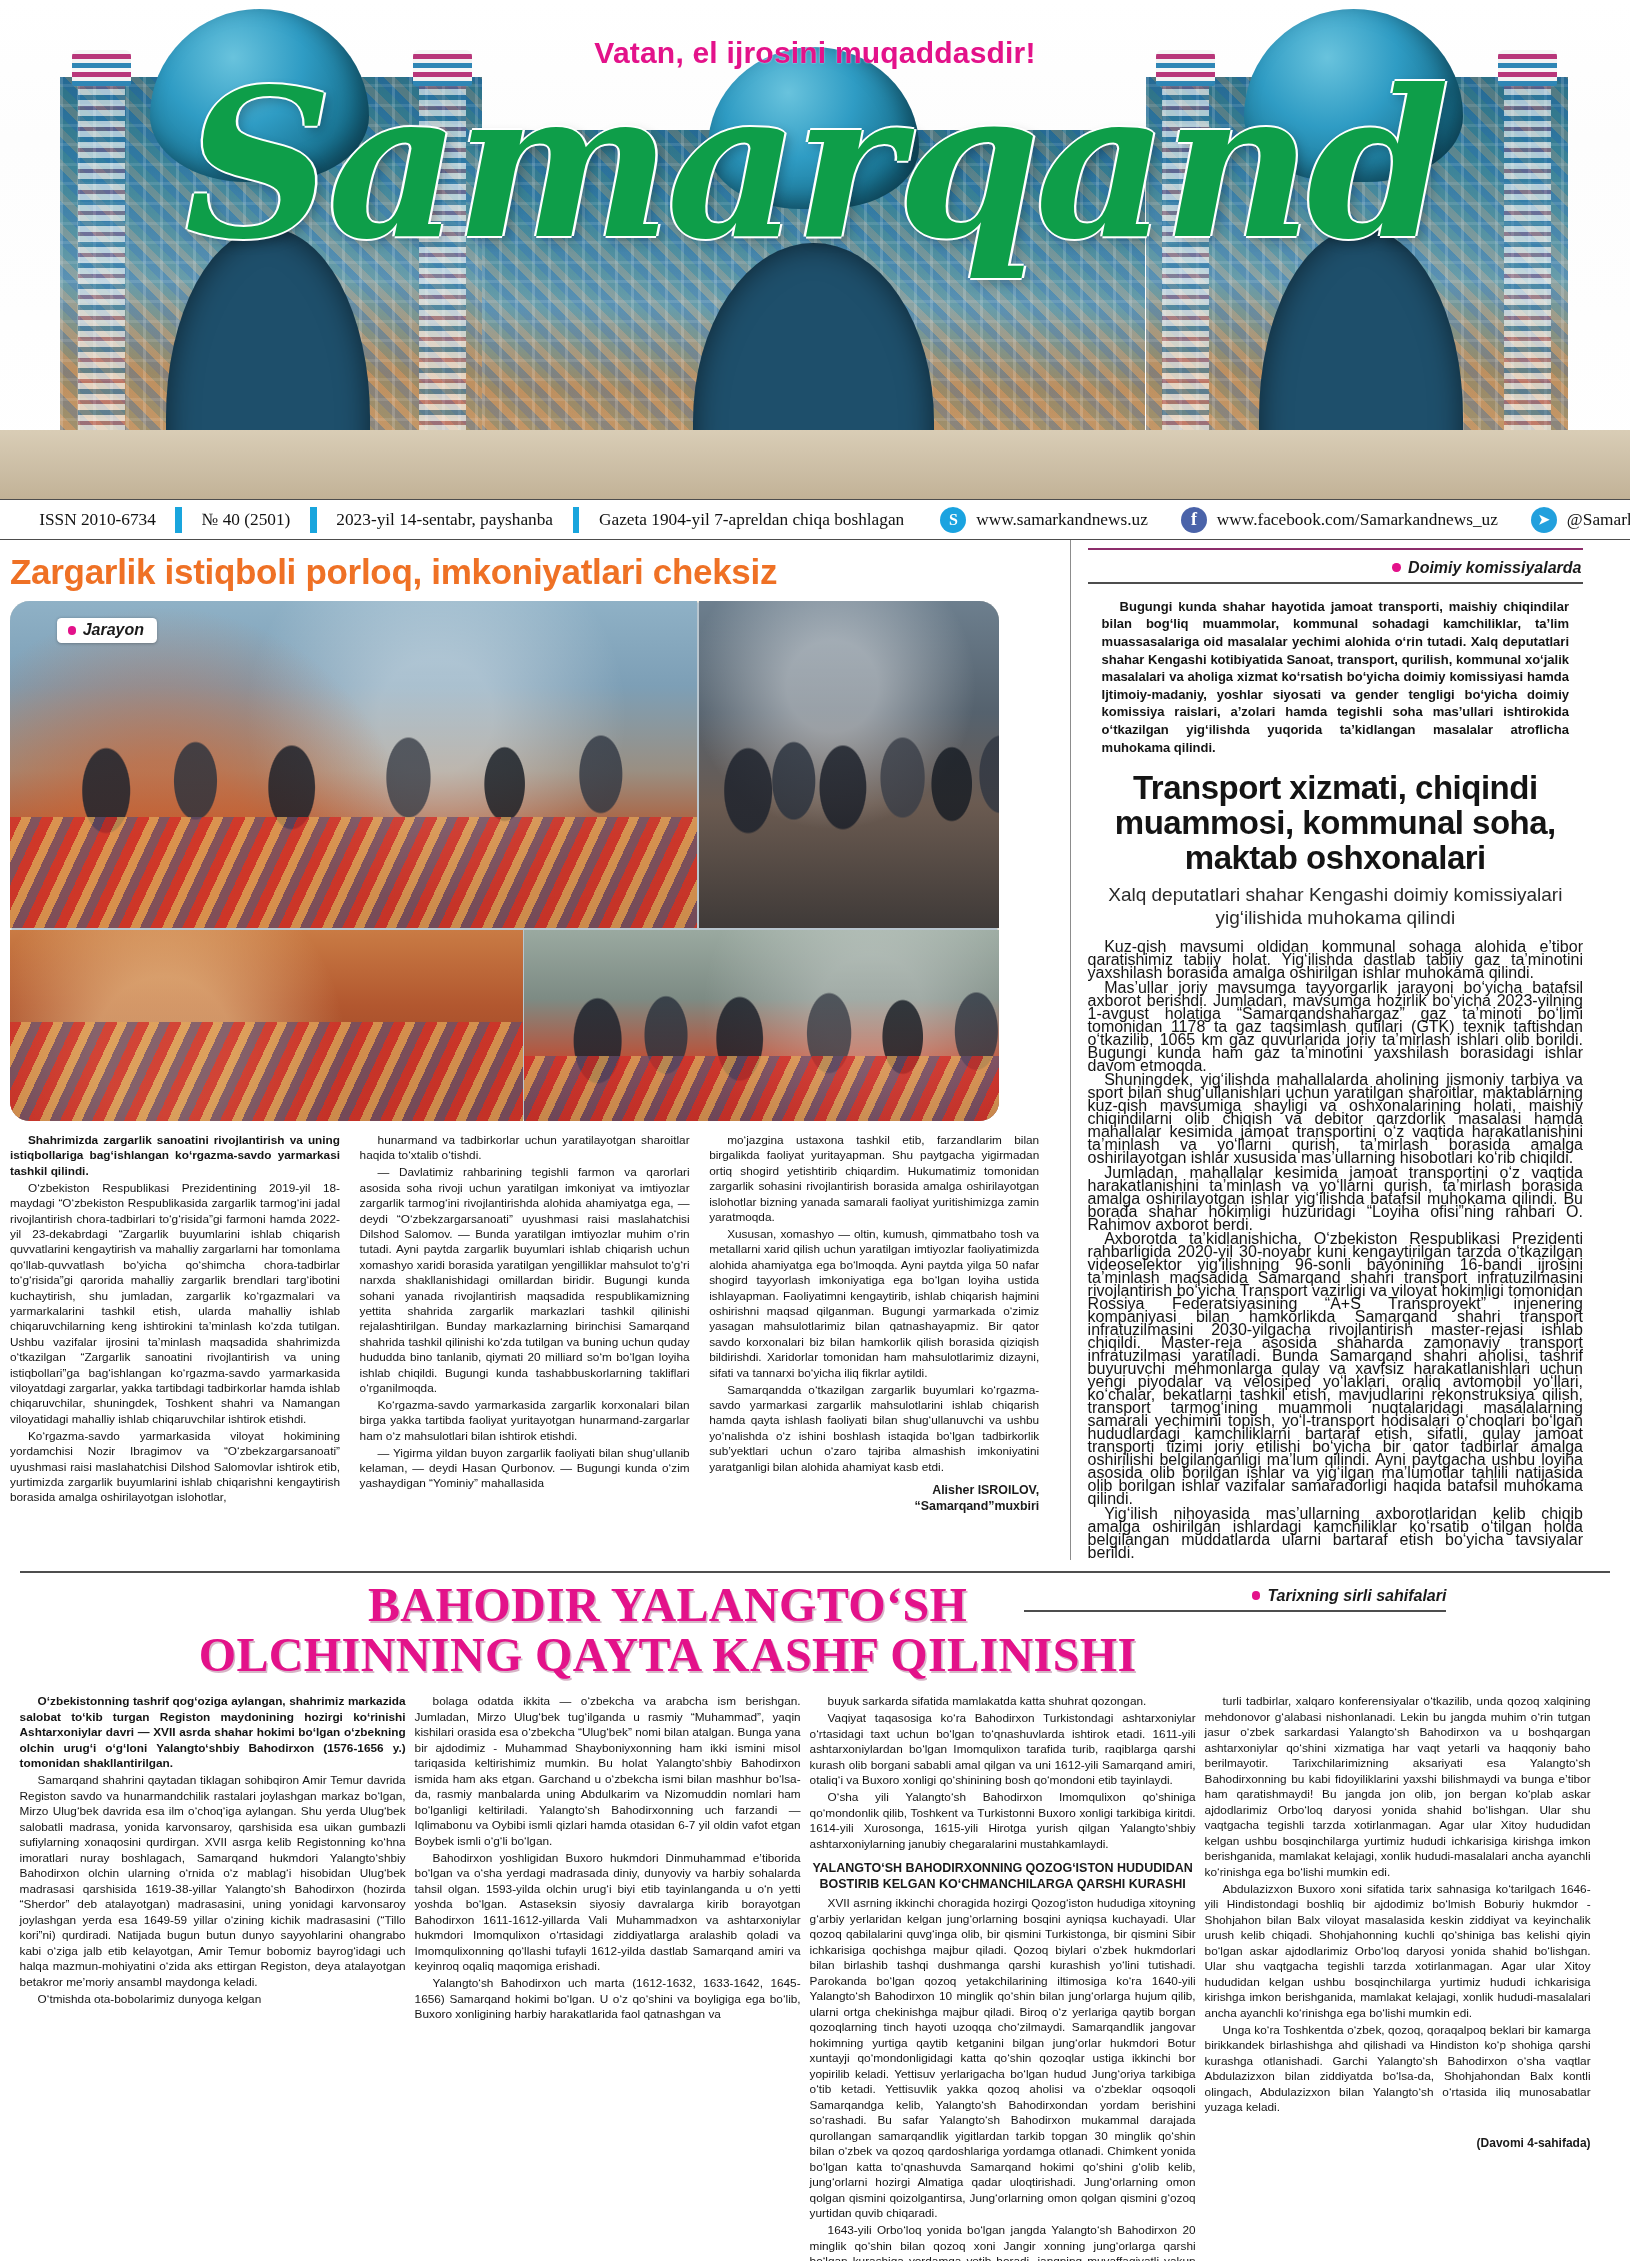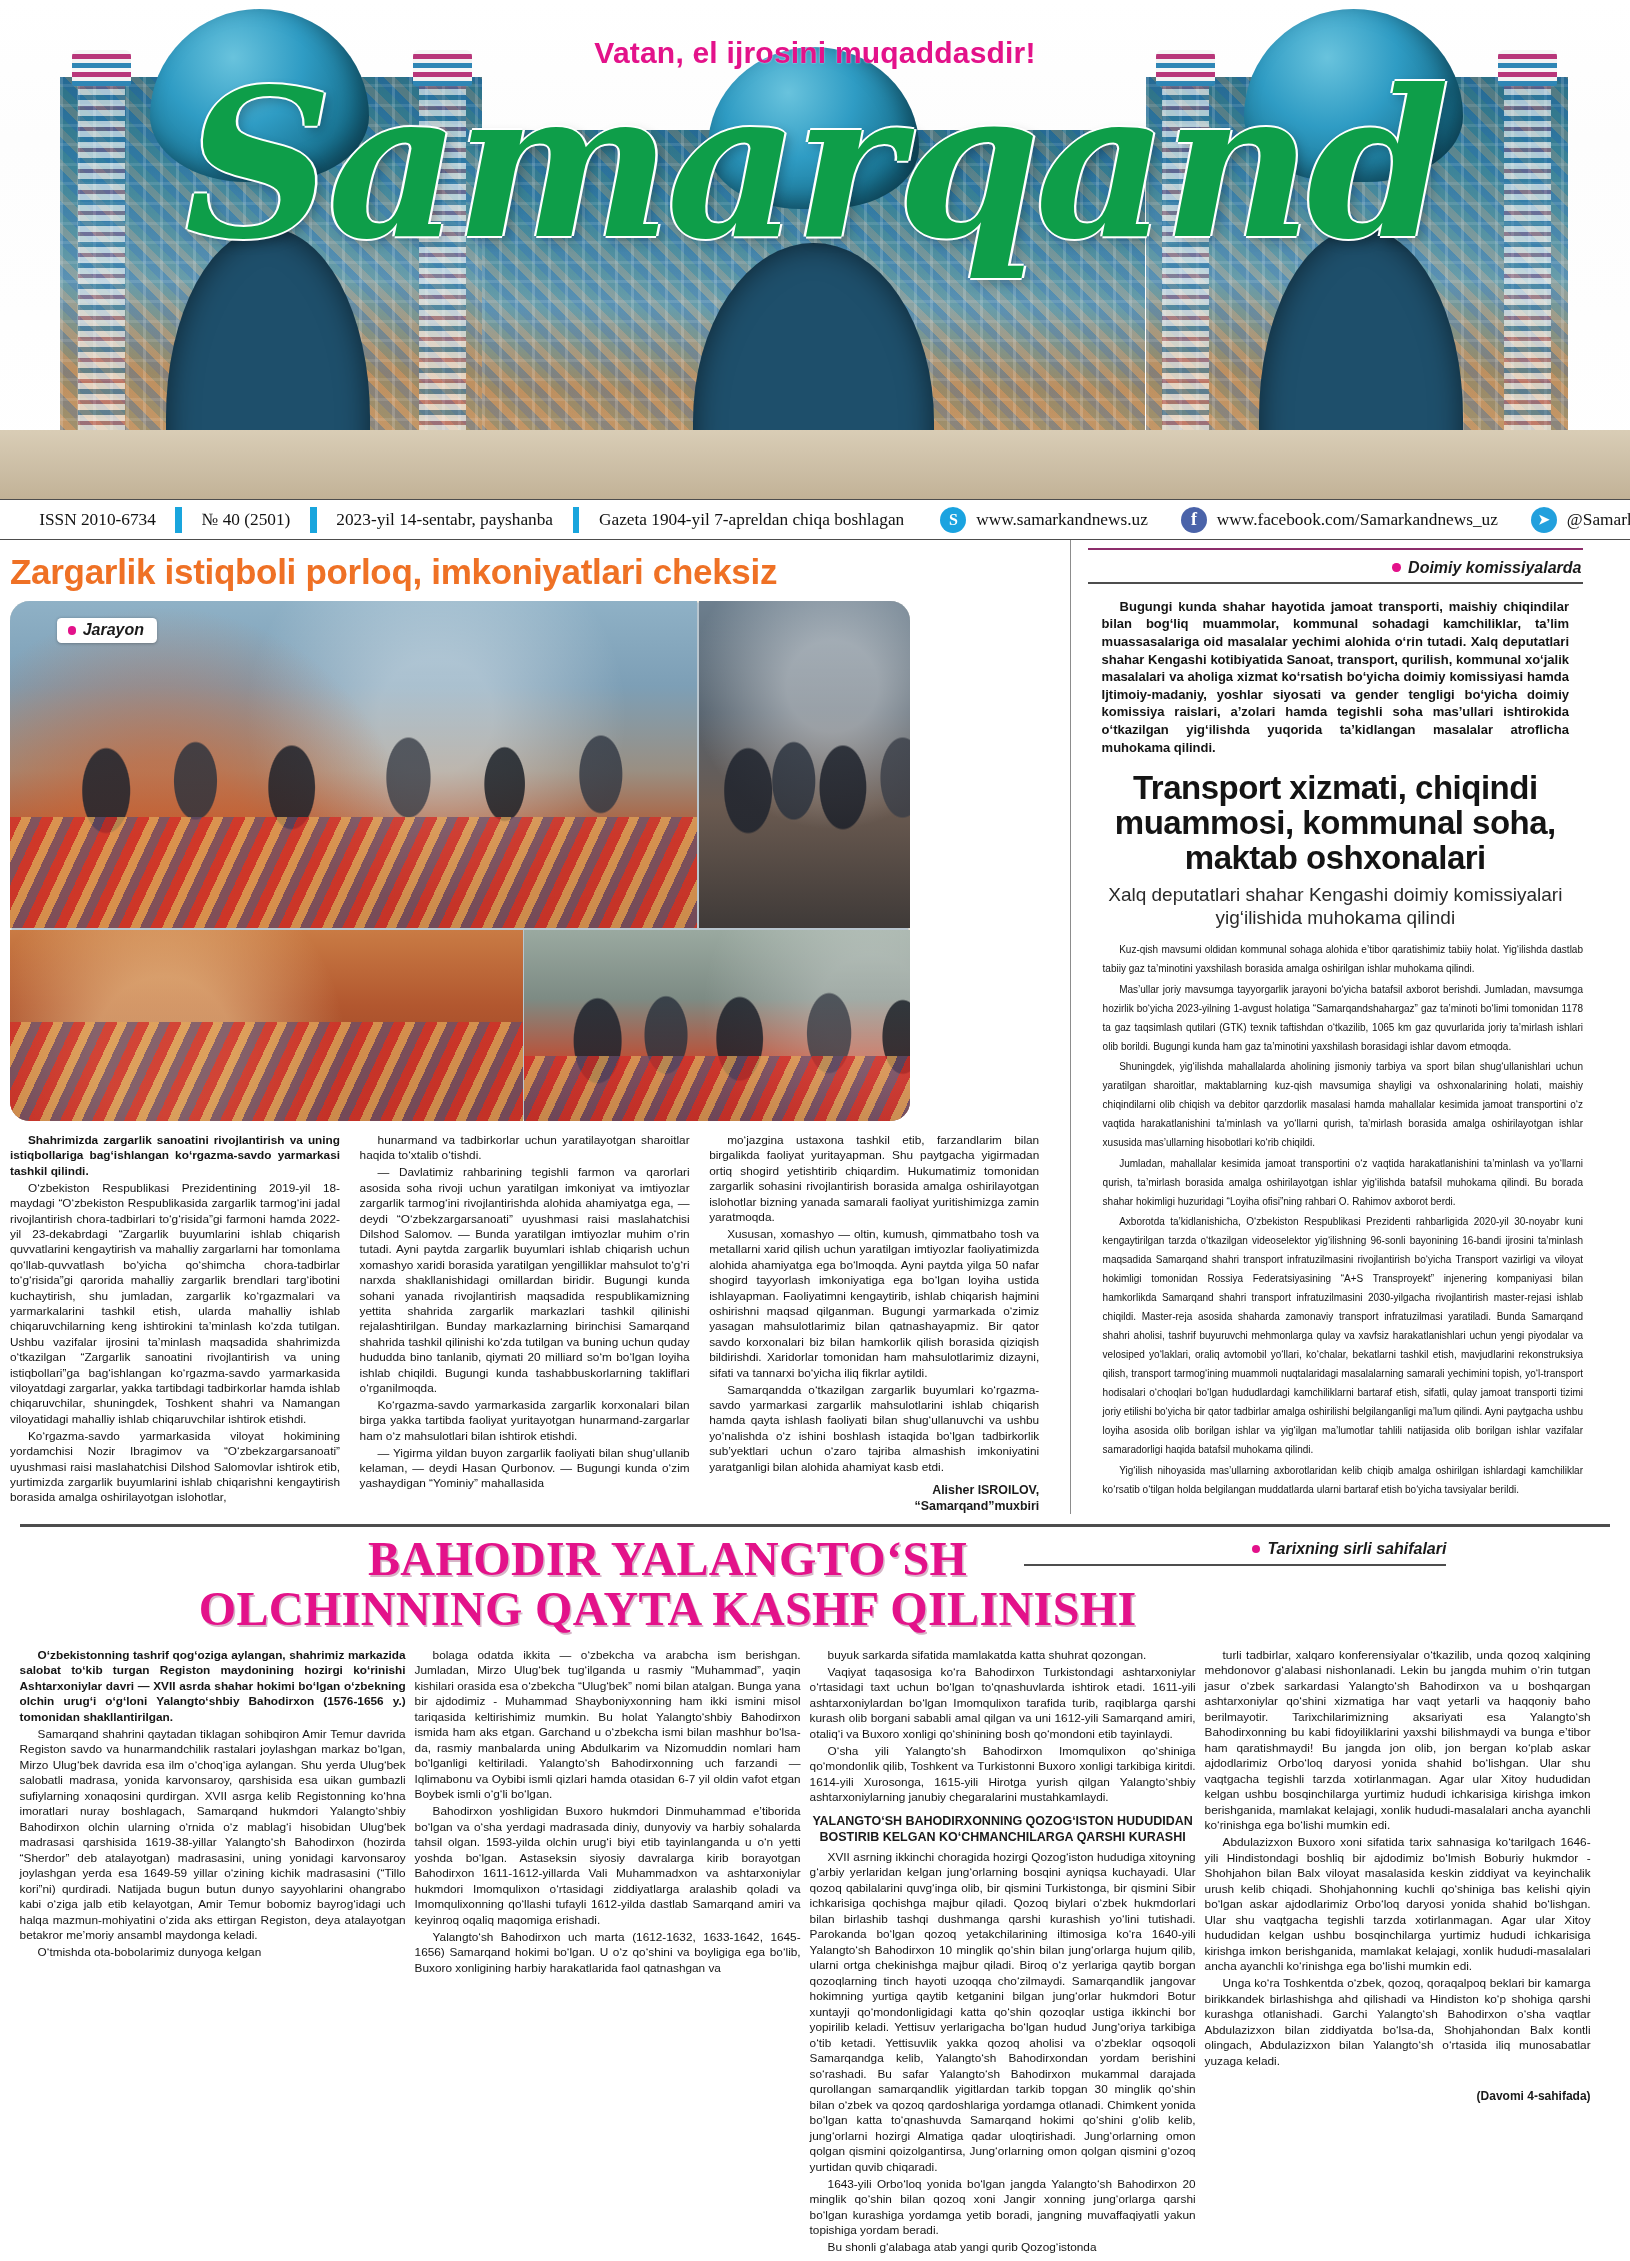--- a/index.html
+++ b/index.html
@@ -133,21 +133,21 @@
   .hl-orange {
     font-size:35px; font-weight:bold; color:#ef7125;
     letter-spacing:-0.3px;
     margin:12px 0 9px 0;
     font-family:"Liberation Sans", sans-serif;
   }
 
   
   .collage {
     position:relative;
-    width:900px; height:520px;
+    width:989px; height:520px;
     border-radius:19.6px;
     overflow:hidden;
     background:#b9c6cf;
     box-shadow:0 0 0 1.5px #efe7d9 inset;
   }
   .ph { position:absolute; overflow:hidden; }
 
   .ph1 { left:0; top:0; width:687px; height:327px;
     background:
       radial-gradient(circle at 22% 78%, rgba(215,95,40,.55) 0 16%, rgba(0,0,0,0) 42%),
@@ -234,21 +234,21 @@
     text-align:center; color:#141414;
     margin:12px 0 7.5px 0; letter-spacing:-0.5px;
   }
   .sub-light {
     font-size:19px; line-height:23.4px;
     text-align:center; color:#2a2a2a;
     font-weight:300;
     margin:0 0 10.6px 0;
   }
   .right-body {
-    font-size:10px; line-height:19px; text-align:justify; color:#141414;margin-left:15px;
+    font-size:16px; line-height:13px; text-align:justify; color:#141414;
   }
   .right-body p { margin:0 0 1.5px 0; text-indent:16.6px; }
 
   .hr-thick { height:2.3px; background:#4d4d4d; margin:10.6px 19.6px 0 19.6px; }
 
   
   .bot-sec { position:relative; width:1466px; padding:0 19.6px; }
   .bot-head { position:relative; padding-top:7.5px; }
   .hl-magenta {
     font-family:"Liberation Serif", serif;

